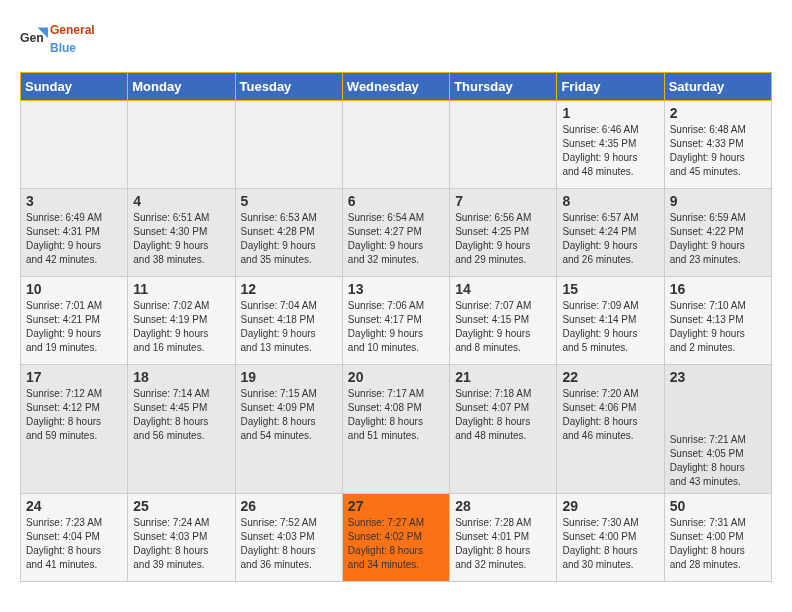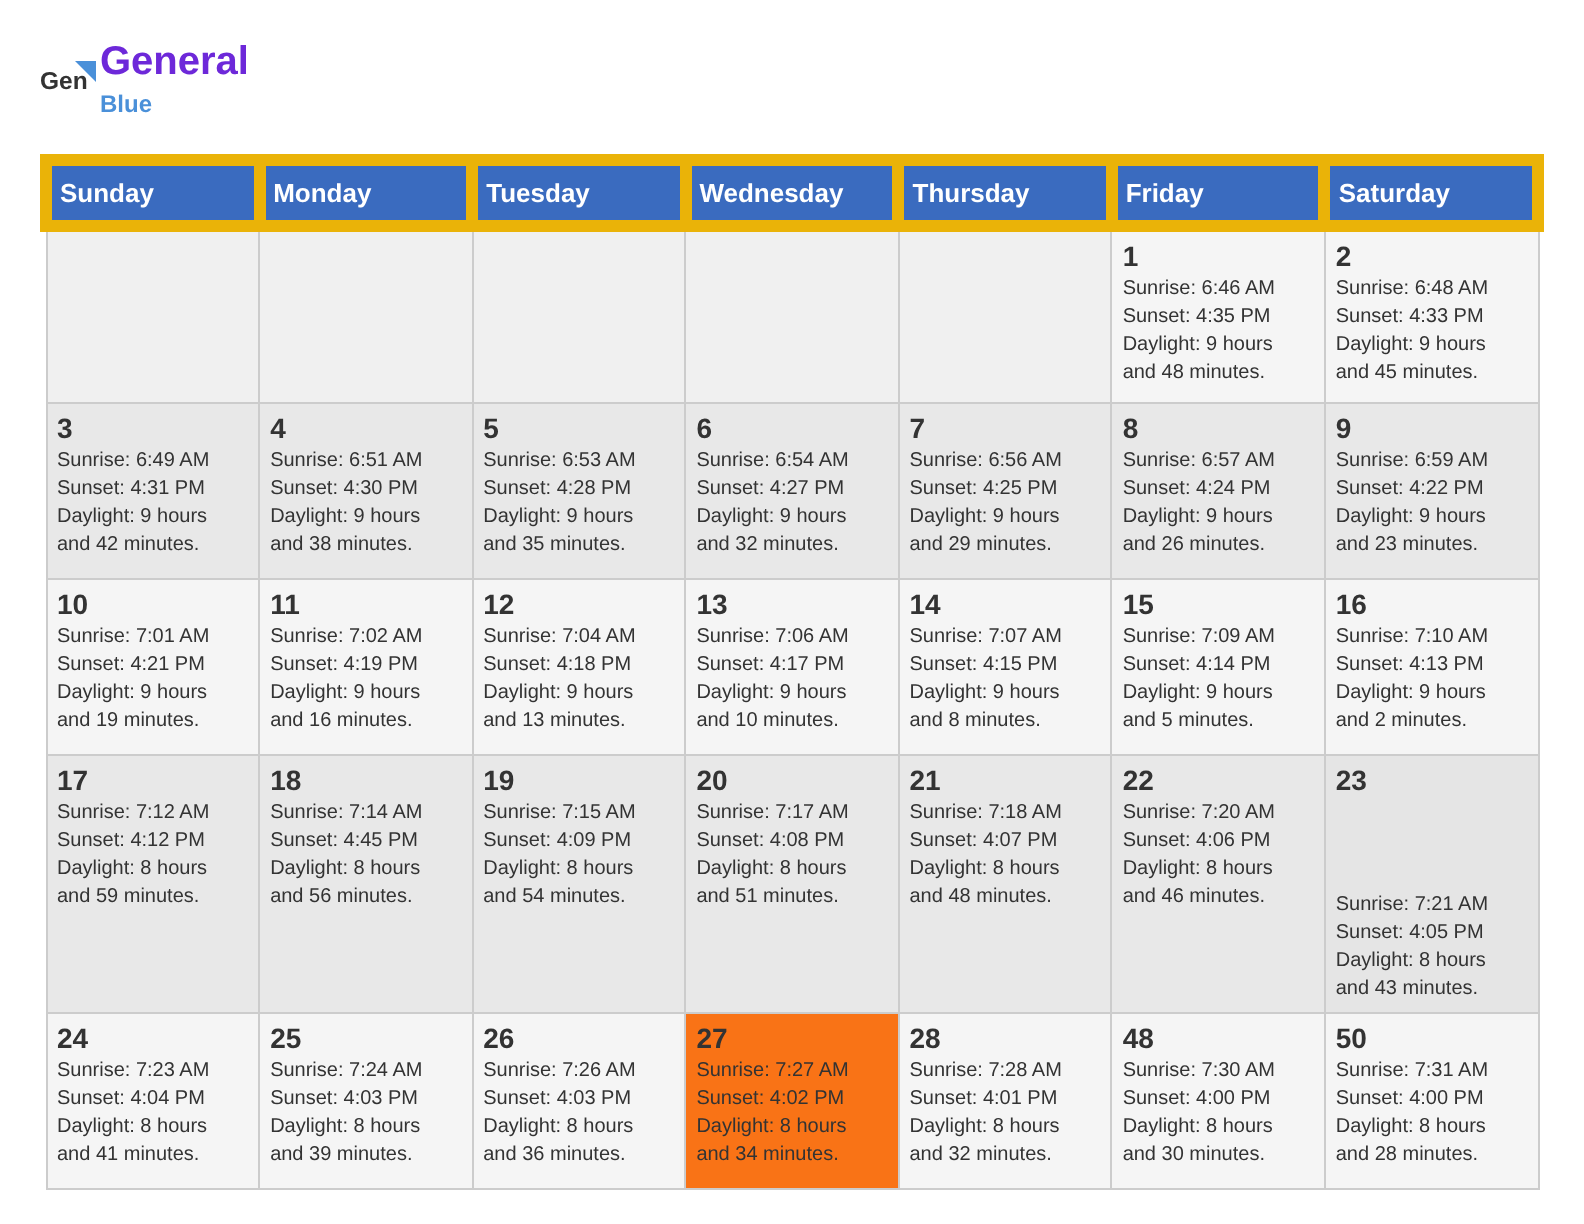--- a/index.html
+++ b/index.html
@@ -43,21 +43,21 @@
       border-collapse: collapse;
       table-layout: fixed;
     }
     thead tr th {
       background-color: #3a6bbf;
       color: #fff;
       font-size: 13px;
       font-weight: bold;
       padding: 6px 4px;
       text-align: left;
-      border: 6px solid #eab308;
+      border: 1px solid #eab308;
     }
     tbody tr td {
       border: 1px solid #ccc;
       vertical-align: top;
       padding: 4px 5px;
       font-size: 10.5px;
       color: #333;
       height: 88px;
       background: #fff;
     }
@@ -86,21 +86,21 @@
 </head>
 <body>
 
 <div class="header-section">
   <div class="logo">
     <svg class="logo-icon" viewBox="0 0 32 32">
       <text x="0" y="20" font-size="14" font-weight="bold" fill="#333">Gen</text>
       <polygon points="20,4 32,4 32,16" fill="#4a90d9"></polygon>
     </svg>
     <div>
-      <span style="font-size:20px;font-weight:bold;color:#6d28d9;">General</span><br>
+      <span style="font-size:12px;font-weight:bold;color:#c2410c;">General</span><br>
       <span style="font-size:12px;font-weight:bold;color:#4a90d9;">Blue</span>
     </div>
   </div>
   <div class="title-section">
     <div class="month-title"></div>
     <div class="subtitle"></div>
   </div>
 </div>
 
 <table>
@@ -300,41 +300,41 @@
         </td>
         <td style="background: rgb(245, 245, 245);">
           <span class="day-number">25</span>
           <div class="day-info" style="white-space: pre-line;">Sunrise: 7:24 AM
 Sunset: 4:03 PM
 Daylight: 8 hours
 and 39 minutes.</div>
         </td>
         <td style="background: rgb(245, 245, 245);">
           <span class="day-number">26</span>
-          <div class="day-info" style="white-space: pre-line;">Sunrise: 7:26 AM
+          <div class="day-info" style="white-space: pre-line;">Sunrise: 7:52 AM
 Sunset: 4:03 PM
 Daylight: 8 hours
 and 36 minutes.</div>
         </td>
         <td style="background: #f97316;">
           <span class="day-number">27</span>
           <div class="day-info" style="white-space: pre-line;">Sunrise: 7:27 AM
 Sunset: 4:02 PM
 Daylight: 8 hours
 and 34 minutes.</div>
         </td>
         <td style="background: rgb(245, 245, 245);">
           <span class="day-number">28</span>
           <div class="day-info" style="white-space: pre-line;">Sunrise: 7:28 AM
 Sunset: 4:01 PM
 Daylight: 8 hours
 and 32 minutes.</div>
         </td>
         <td style="background: rgb(245, 245, 245);">
-          <span class="day-number">48</span>
+          <span class="day-number">29</span>
           <div class="day-info" style="white-space: pre-line;">Sunrise: 7:30 AM
 Sunset: 4:00 PM
 Daylight: 8 hours
 and 30 minutes.</div>
         </td>
         <td style="background: rgb(245, 245, 245);">
           <span class="day-number">50</span>
           <div class="day-info" style="white-space: pre-line;">Sunrise: 7:31 AM
 Sunset: 4:00 PM
 Daylight: 8 hours

